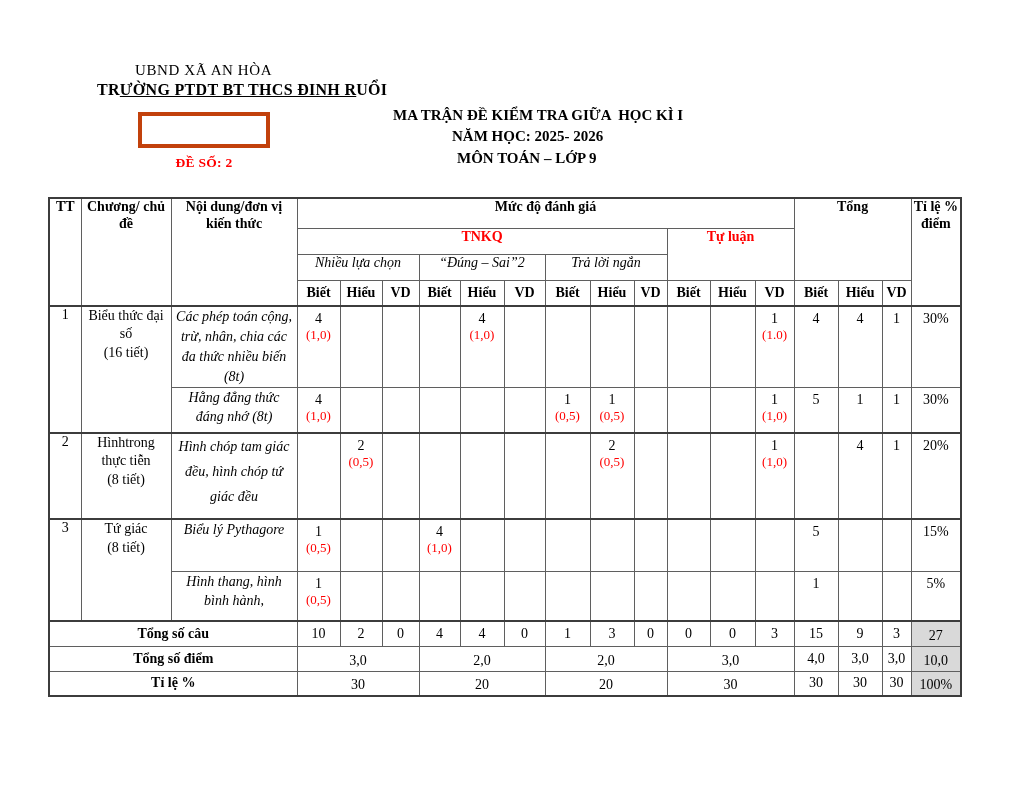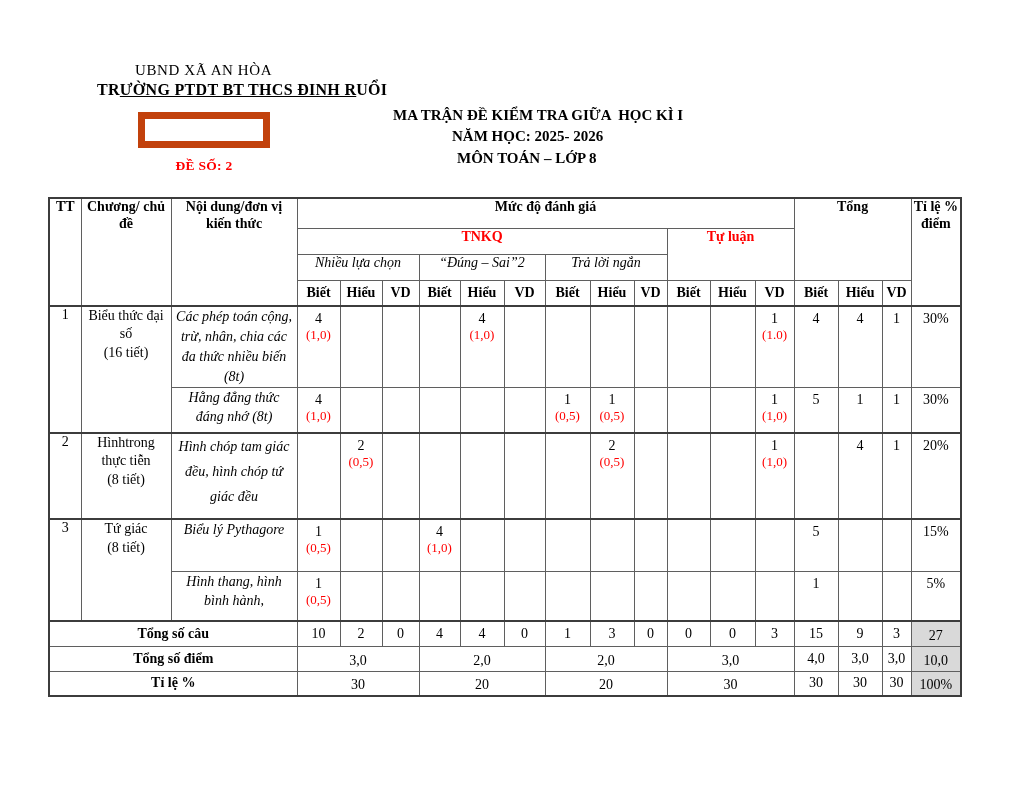--- a/index.html
+++ b/index.html
@@ -7,21 +7,21 @@
   .page {
     position:relative; width:1024px; height:792px; background:#ffffff;
     font-family:"Liberation Serif","DejaVu Serif",serif; color:#000;
     overflow:hidden;
     border-radius:15px;
   }
   .abs { position:absolute; white-space:pre; }
   .org        { left:135px; top:62px;  font-size:15px; letter-spacing:.6px; }
   .school     { left:97px;  top:81px;  font-size:16px; font-weight:bold; letter-spacing:.3px; }
   .school .u  { text-decoration:underline; }
-  .exam-box   { left:138px; top:112px; width:132px; height:36px; border:7px solid #c2410c; }
+  .exam-box   { left:138px; top:112px; width:132px; height:36px; border:4px solid #c2410c; }
   .exam-box span { display:block; text-align:center; margin-top:3px;
                    color:#ff0000; font-weight:bold; font-size:13.5px; letter-spacing:.3px; }
   .t1 { left:393px; top:107px; font-size:15px; font-weight:bold; }
   .t2 { left:452px; top:128px; font-size:15px; font-weight:bold; }
   .t3 { left:457px; top:150px; font-size:15px; font-weight:bold; }
   .section { left:95px; top:167px; font-size:14.5px; letter-spacing:.2px; }
 
   table.matrix {
     position:absolute; left:48px; top:197px; width:912px;
     border-collapse:collapse; table-layout:fixed;
@@ -61,21 +61,21 @@
   <div class="abs org">UBND XÃ AN HÒA</div>
 
   <div class="abs school"><span>TR</span><span class="u">ƯỜNG PTDT BT THCS ĐINH R</span><span>UỔI</span></div>
 
   <div class="abs exam-box">
     <span>ĐỀ SỐ: 2</span>
   </div>
 
   <div class="abs t1">MA TRẬN ĐỀ KIỂM TRA GIỮA  HỌC KÌ I</div>
   <div class="abs t2">NĂM HỌC: 2025- 2026</div>
-  <div class="abs t3">MÔN TOÁN – LỚP 8</div>
+  <div class="abs t3">MÔN TOÁN – LỚP 9</div>
 
 
   <table class="matrix">
     <colgroup>
       <col style="width:32px">
         <col style="width:90px">
         <col style="width:126px">
       <col style="width:43px">
         <col style="width:42px">
         <col style="width:37px">

